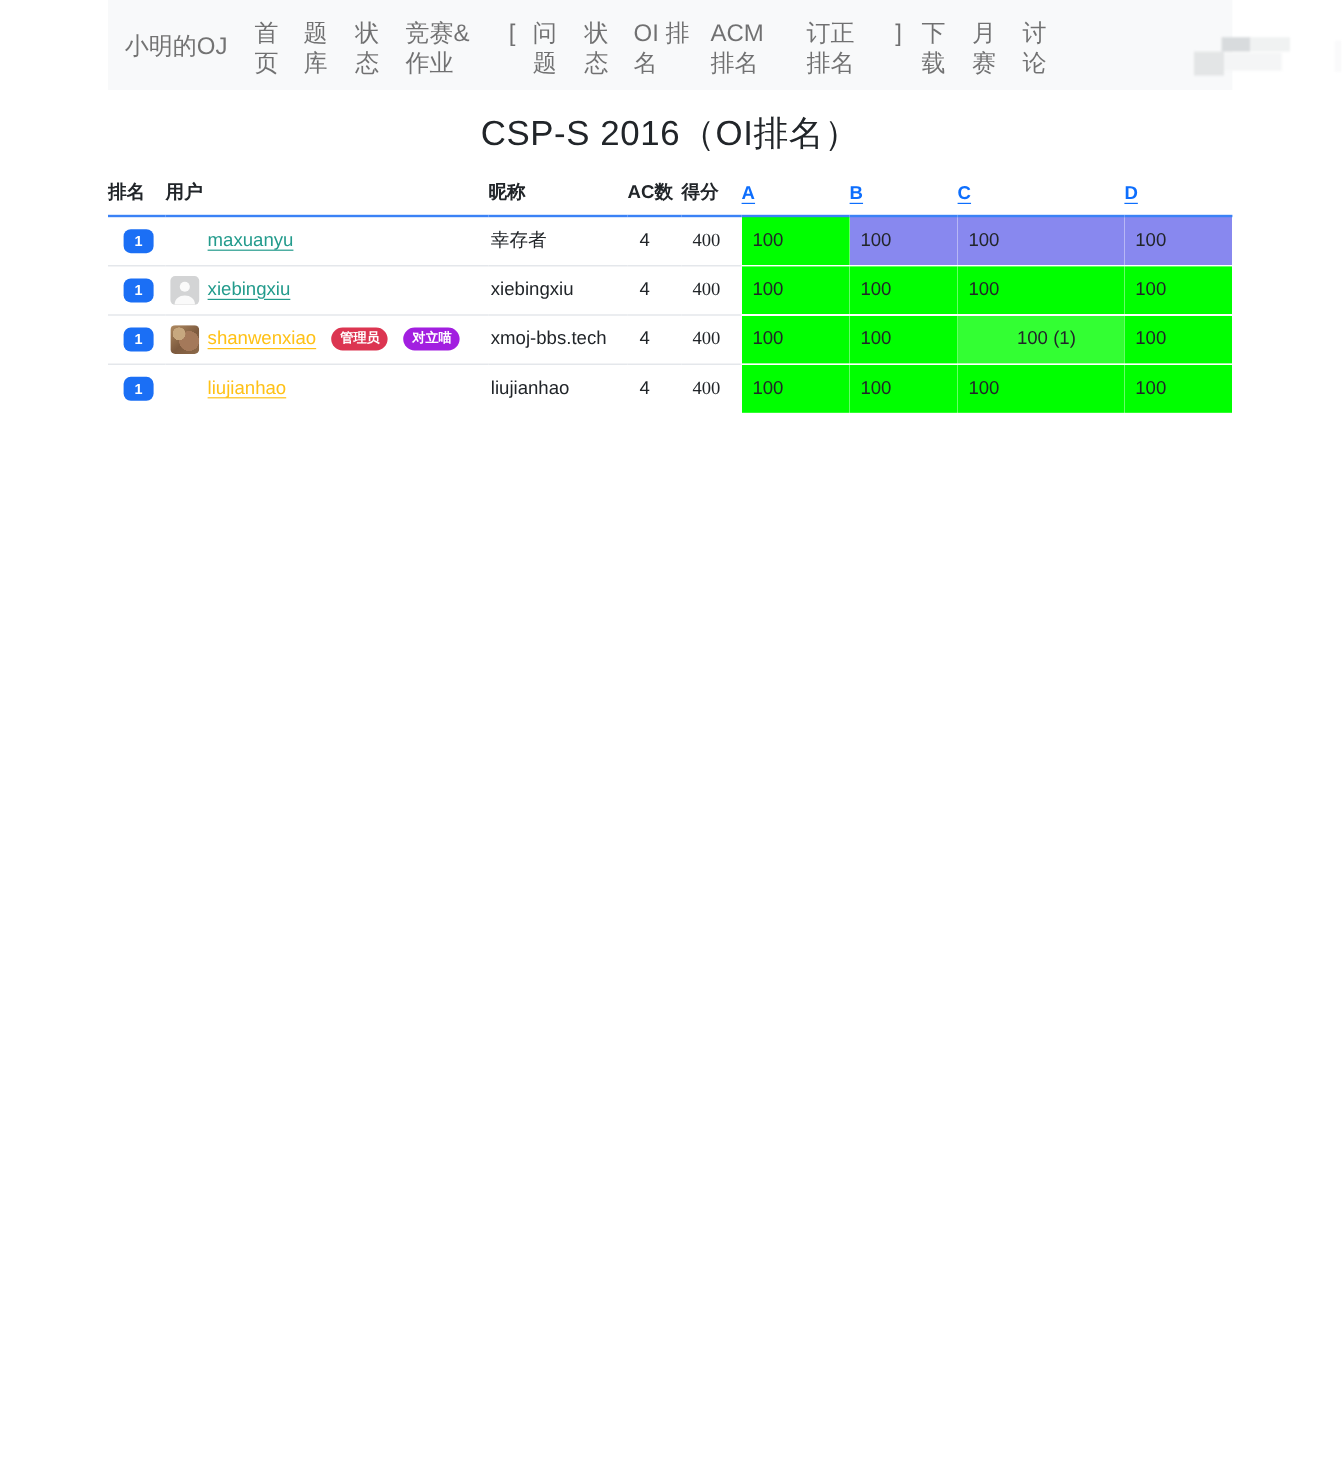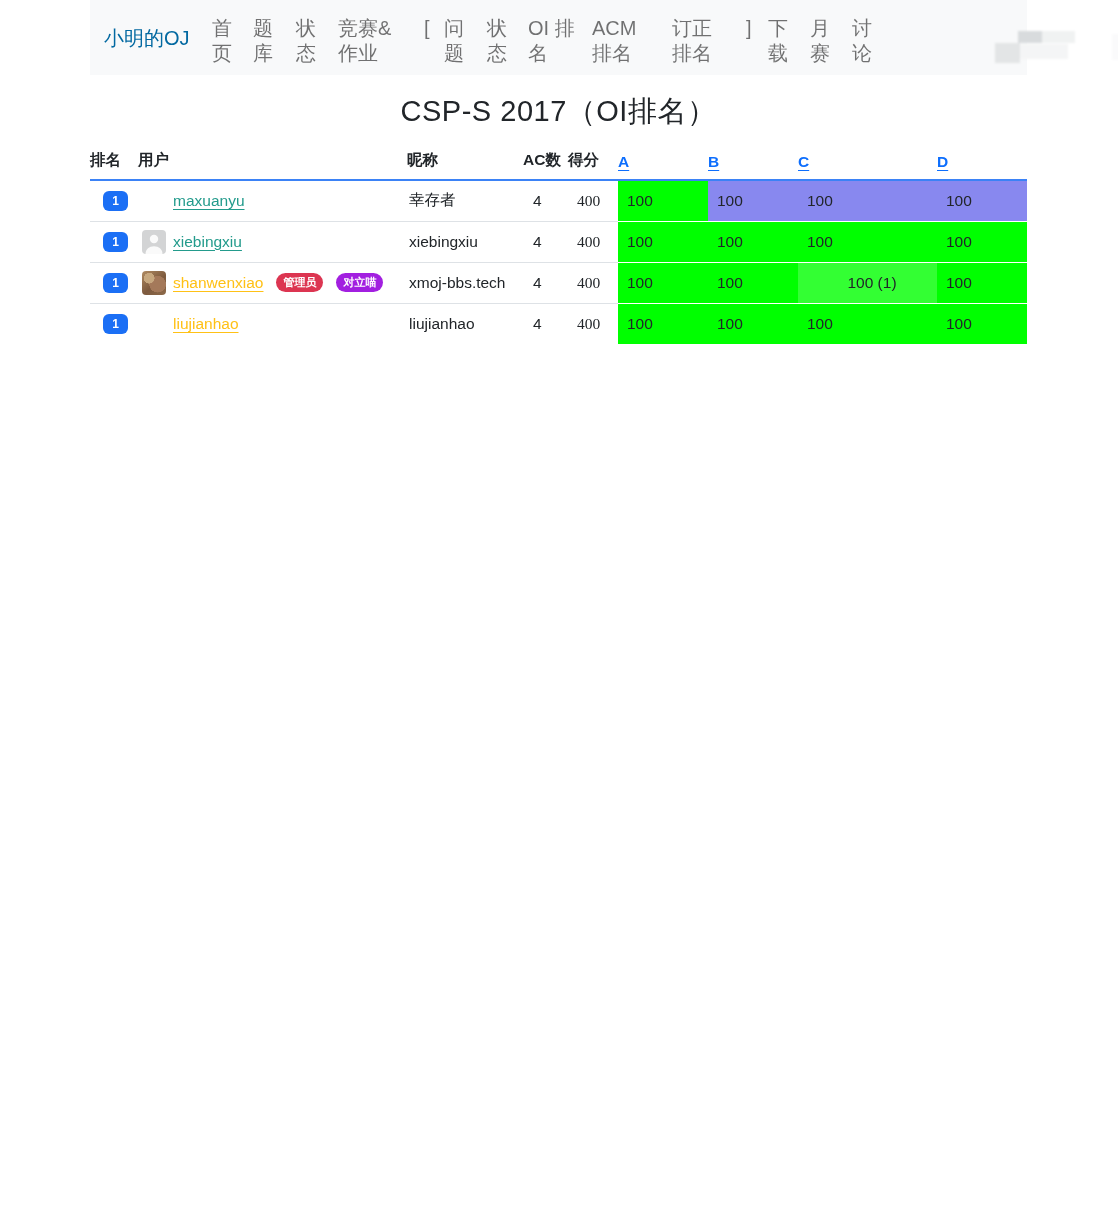--- a/index.html
+++ b/index.html
@@ -15,21 +15,21 @@
   .container { position: absolute; left: 90px; top: 0; width: 937px; }
 
   
   .navbar {
     position: absolute; left: 0; top: 0;
     width: 937px; height: 75px;
     background: #f8f9fa;
   }
   .brand {
     position: absolute; left: 14px; top: 25px;
-    font-size: 20px; color: #0369a1; text-decoration: none;
+    font-size: 20px; color: #737373; text-decoration: none;
     white-space: nowrap;
   }
   .nav-item {
     position: absolute; top: 16px;
     font-size: 20px; line-height: 25px;
     color: rgba(0,0,0,0.55); text-decoration: none;
     word-break: break-all;
   }
   .nav-bracket { width: auto; word-break: normal; }
 
@@ -142,21 +142,21 @@
 
       <div class="censor">
         <div class="cb-a"></div>
         <div class="cb-b"></div>
         <div class="cb-c"></div>
         <div class="cb-d"></div>
         <div class="cb-e"></div>
       </div>
     </nav>
 
-    <div class="title">CSP-S 2017（OI排名）</div>
+    <div class="title">CSP-S 2016（OI排名）</div>
 
     <table class="rank-table">
       <colgroup>
         <col style="width:48px">
           <col style="width:269px">
           <col style="width:116px">
         <col style="width:45px">
           <col style="width:50px">
         <col style="width:90px">
           <col style="width:90px">

